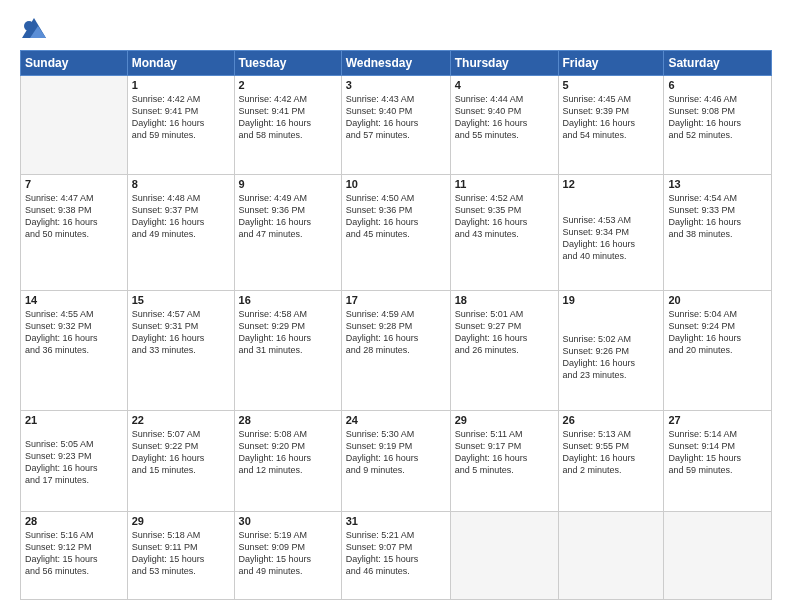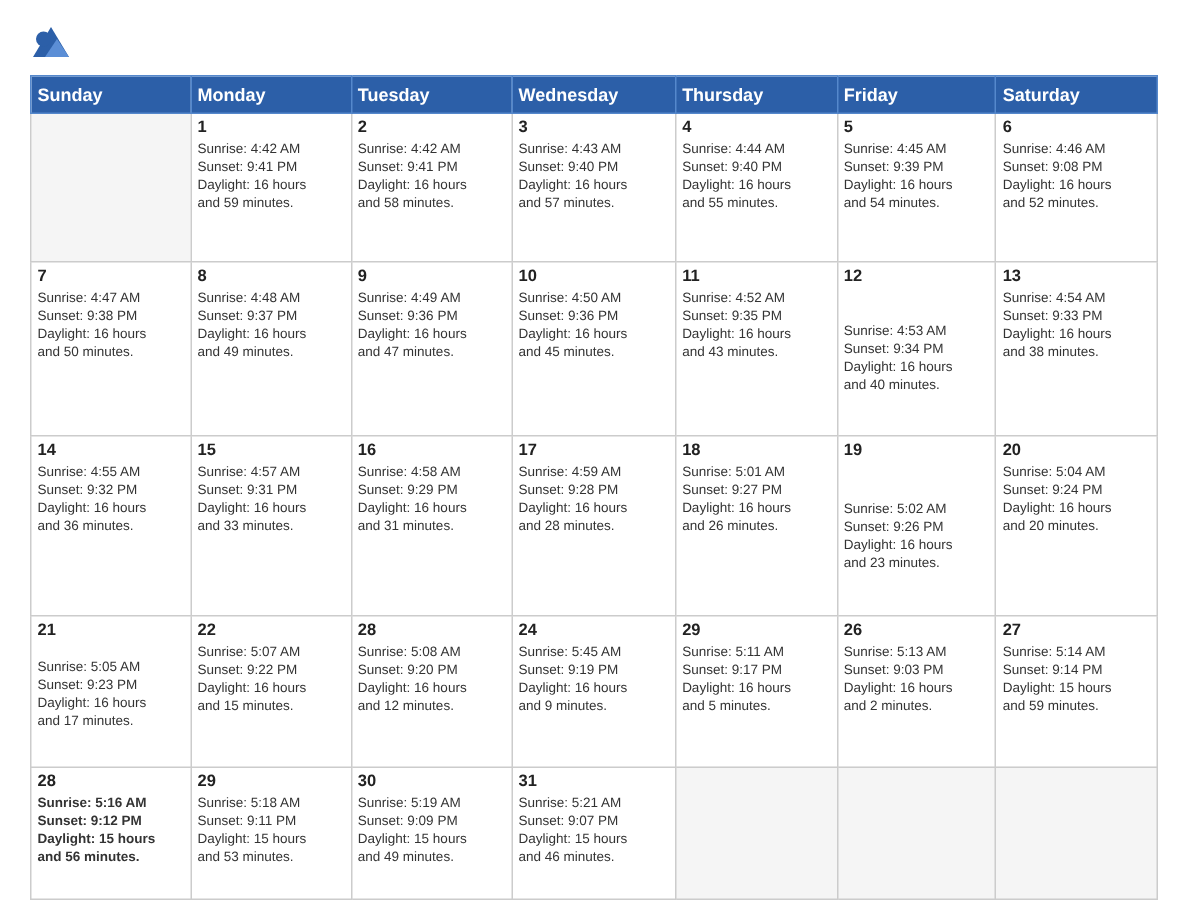--- a/index.html
+++ b/index.html
@@ -300,51 +300,51 @@
           </td>
           <td>
             <span class="day-num">28</span>
             <div class="cell-text" style="white-space: pre-line;">Sunrise: 5:08 AM
 Sunset: 9:20 PM
 Daylight: 16 hours
 and 12 minutes.</div>
           </td>
           <td>
             <span class="day-num">24</span>
-            <div class="cell-text" style="white-space: pre-line;">Sunrise: 5:45 AM
+            <div class="cell-text" style="white-space: pre-line;">Sunrise: 5:30 AM
 Sunset: 9:19 PM
 Daylight: 16 hours
 and 9 minutes.</div>
           </td>
           <td>
             <span class="day-num">29</span>
             <div class="cell-text" style="white-space: pre-line;">Sunrise: 5:11 AM
 Sunset: 9:17 PM
 Daylight: 16 hours
 and 5 minutes.</div>
           </td>
           <td>
             <span class="day-num">26</span>
             <div class="cell-text" style="white-space: pre-line;">Sunrise: 5:13 AM
-Sunset: 9:03 PM
+Sunset: 9:55 PM
 Daylight: 16 hours
 and 2 minutes.</div>
           </td>
           <td>
             <span class="day-num">27</span>
             <div class="cell-text" style="white-space: pre-line;">Sunrise: 5:14 AM
 Sunset: 9:14 PM
 Daylight: 15 hours
 and 59 minutes.</div>
           </td>
         </tr>
         <tr class="last-row">
           <td>
             <span class="day-num">28</span>
-            <div class="cell-text" style="white-space: pre-line; font-weight: bold;">Sunrise: 5:16 AM
+            <div class="cell-text" style="white-space: pre-line;">Sunrise: 5:16 AM
 Sunset: 9:12 PM
 Daylight: 15 hours
 and 56 minutes.</div>
           </td>
           <td>
             <span class="day-num">29</span>
             <div class="cell-text" style="white-space: pre-line;">Sunrise: 5:18 AM
 Sunset: 9:11 PM
 Daylight: 15 hours
 and 53 minutes.</div>

